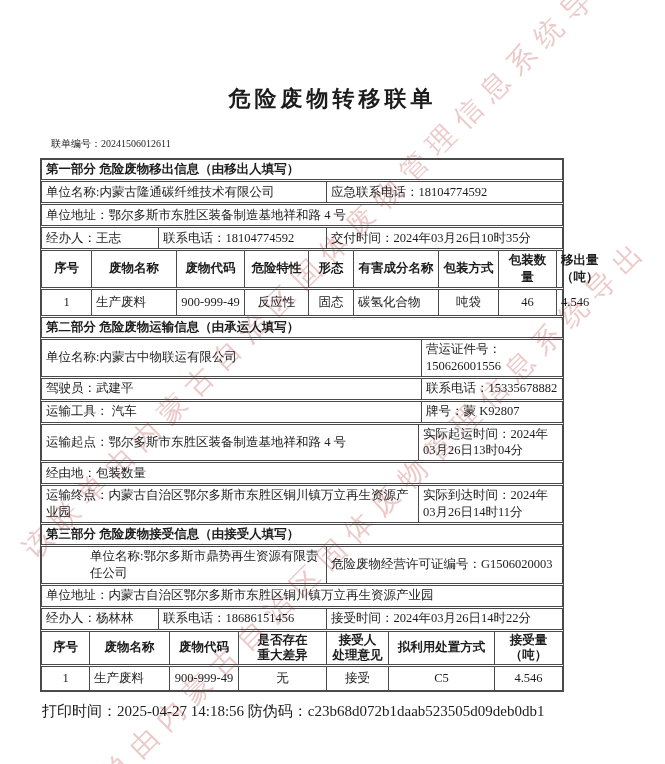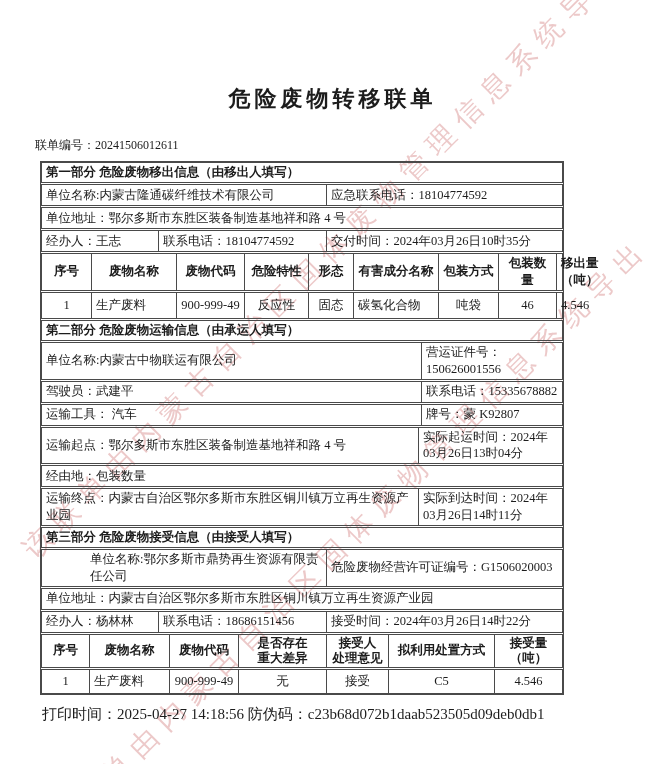--- a/index.html
+++ b/index.html
@@ -30,22 +30,22 @@
   .content{position:relative;z-index:1;}
   .doc-title{
     margin:0;
     padding-top:84px;
     text-align:center;
     font-size:22px;
     font-weight:bold;
     letter-spacing:4px;
   }
   .form-no{
-    margin:23px 0 7px 35px;
-    font-size:12px;
+    margin:23px 0 7px 51px;
+    font-size:10px;
   }
   .sheet{
     margin-left:40px;
     width:524px;
     border:1px solid #4a4a4a;
     box-sizing:border-box;
     font-size:12.5px;
   }
   .row{
     display:flex;

